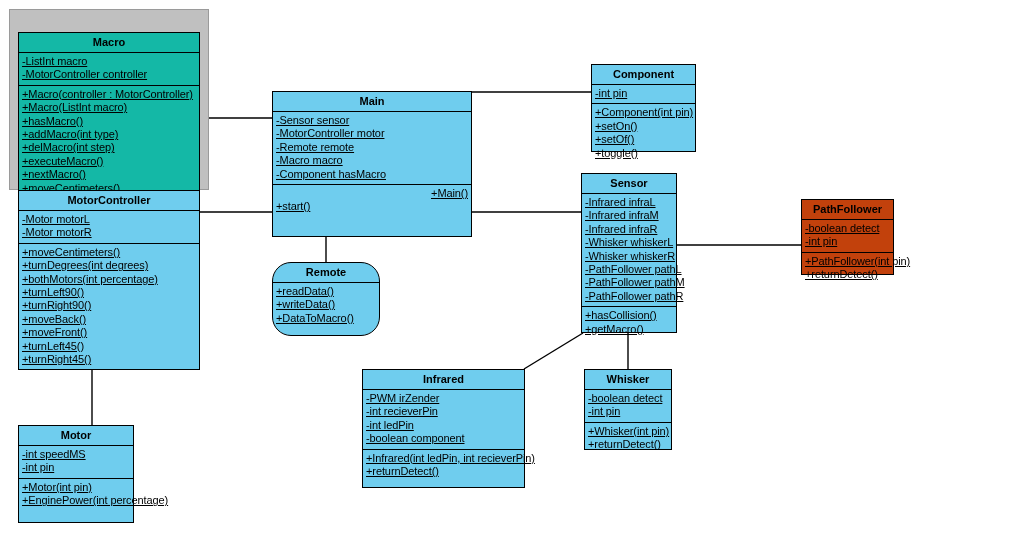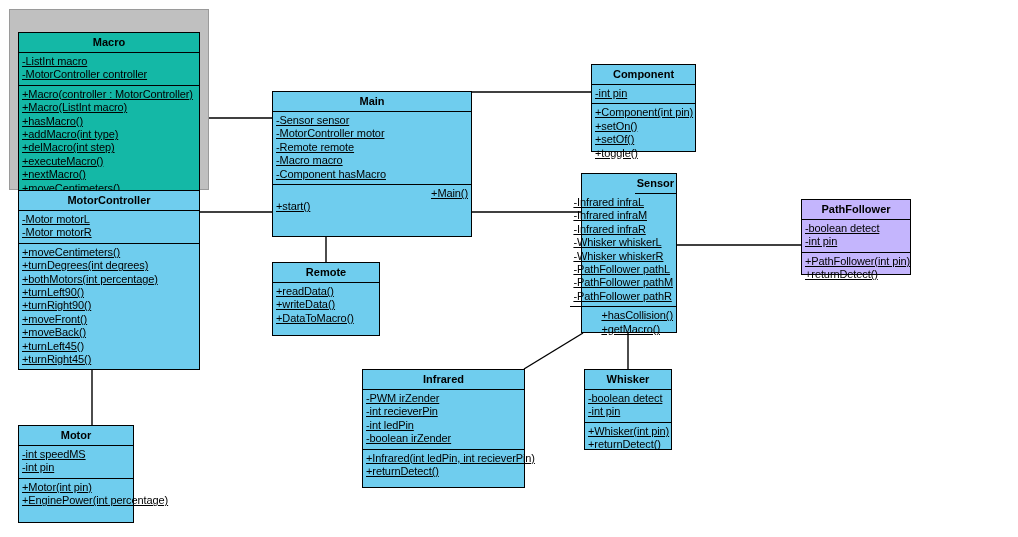--- a/index.html
+++ b/index.html
@@ -109,22 +109,22 @@
       <div class="cls-section">
         <div class="cls-line">-Motor motorL</div>
         <div class="cls-line">-Motor motorR</div>
       </div>
       <div class="cls-section">
         <div class="cls-line">+moveCentimeters()</div>
         <div class="cls-line">+turnDegrees(int degrees)</div>
         <div class="cls-line">+bothMotors(int percentage)</div>
         <div class="cls-line">+turnLeft90()</div>
         <div class="cls-line">+turnRight90()</div>
+        <div class="cls-line">+moveBack()</div>
         <div class="cls-line">+moveFront()</div>
-        <div class="cls-line">+moveBack()</div>
         <div class="cls-line">+turnLeft45()</div>
         <div class="cls-line">+turnRight45()</div>
       </div>
     </div>
     <div class="uml-class" style="left: 18px; top: 425px; width: 116px; height: 98px; background: rgb(111, 205, 238); border-color: rgb(0, 0, 0);">
       <div class="cls-title">Motor</div>
       <div class="cls-section">
         <div class="cls-line">-int speedMS</div>
         <div class="cls-line">-int pin</div>
       </div>
@@ -140,75 +140,75 @@
         <div class="cls-line">-MotorController motor</div>
         <div class="cls-line">-Remote remote</div>
         <div class="cls-line">-Macro macro</div>
         <div class="cls-line">-Component hasMacro</div>
       </div>
       <div class="cls-section">
         <div class="cls-line static">+Main()</div>
         <div class="cls-line">+start()</div>
       </div>
     </div>
-    <div class="uml-class" style="left: 272px; top: 262px; width: 108px; height: 74px; background: rgb(111, 205, 238); border-color: rgb(0, 0, 0);">
+    <div class="uml-class" style="left: 272px; top: 262px; width: 108px; height: 74px; background: rgb(111, 205, 238); border-color: rgb(0, 0, 0); border-radius: 19px;">
       <div class="cls-title">Remote</div>
       <div class="cls-section">
         <div class="cls-line">+readData()</div>
         <div class="cls-line">+writeData()</div>
         <div class="cls-line">+DataToMacro()</div>
       </div>
     </div>
     <div class="uml-class" style="left: 591px; top: 64px; width: 105px; height: 88px; background: rgb(111, 205, 238); border-color: rgb(0, 0, 0);">
       <div class="cls-title">Component</div>
       <div class="cls-section">
         <div class="cls-line">-int pin</div>
       </div>
       <div class="cls-section">
         <div class="cls-line">+Component(int pin)</div>
         <div class="cls-line">+setOn()</div>
         <div class="cls-line">+setOf()</div>
         <div class="cls-line">+toggle()</div>
       </div>
     </div>
-    <div class="uml-class" style="left: 581px; top: 173px; width: 96px; height: 160px; background: rgb(111, 205, 238); border-color: rgb(0, 0, 0); align-items: flex-end;">
+    <div class="uml-class" style="left: 581px; top: 173px; width: 96px; height: 160px; background: rgb(111, 205, 238); border-color: rgb(0, 0, 0);">
       <div class="cls-title">Sensor</div>
       <div class="cls-section">
         <div class="cls-line">-Infrared infraL</div>
         <div class="cls-line">-Infrared infraM</div>
         <div class="cls-line">-Infrared infraR</div>
         <div class="cls-line">-Whisker whiskerL</div>
         <div class="cls-line">-Whisker whiskerR</div>
         <div class="cls-line">-PathFollower pathL</div>
         <div class="cls-line">-PathFollower pathM</div>
         <div class="cls-line">-PathFollower pathR</div>
       </div>
       <div class="cls-section">
         <div class="cls-line">+hasCollision()</div>
         <div class="cls-line">+getMacro()</div>
       </div>
     </div>
-    <div class="uml-class" style="left: 801px; top: 199px; width: 110px; height: 76px; background: #c4b5fd; border-color: rgb(0, 0, 0);">
+    <div class="uml-class" style="left: 801px; top: 199px; width: 93px; height: 76px; background: #c2410c; border-color: rgb(0, 0, 0);">
       <div class="cls-title">PathFollower</div>
       <div class="cls-section">
         <div class="cls-line">-boolean detect</div>
         <div class="cls-line">-int pin</div>
       </div>
       <div class="cls-section">
         <div class="cls-line">+PathFollower(int pin)</div>
         <div class="cls-line">+returnDetect()</div>
       </div>
     </div>
     <div class="uml-class" style="left: 362px; top: 369px; width: 163px; height: 119px; background: rgb(111, 205, 238); border-color: rgb(0, 0, 0);">
       <div class="cls-title">Infrared</div>
       <div class="cls-section">
         <div class="cls-line">-PWM irZender</div>
         <div class="cls-line">-int recieverPin</div>
         <div class="cls-line">-int ledPin</div>
-        <div class="cls-line">-boolean irZender</div>
+        <div class="cls-line">-boolean component</div>
       </div>
       <div class="cls-section">
         <div class="cls-line">+Infrared(int ledPin, int recieverPin)</div>
         <div class="cls-line">+returnDetect()</div>
       </div>
     </div>
     <div class="uml-class" style="left: 584px; top: 369px; width: 88px; height: 81px; background: rgb(111, 205, 238); border-color: rgb(0, 0, 0);">
       <div class="cls-title">Whisker</div>
       <div class="cls-section">
         <div class="cls-line">-boolean detect</div>

